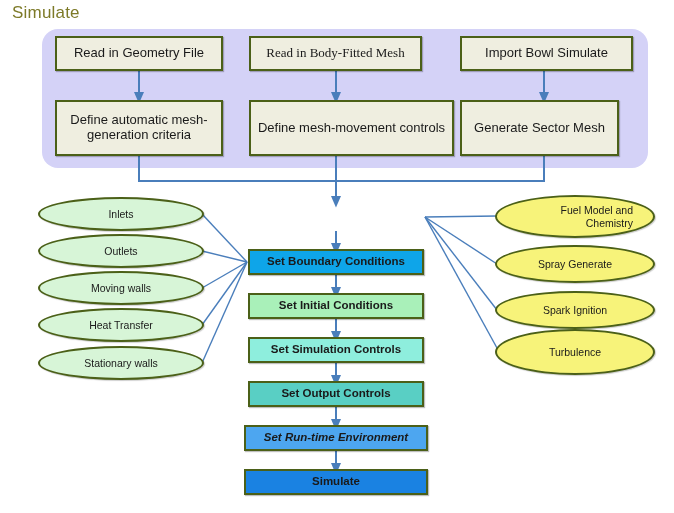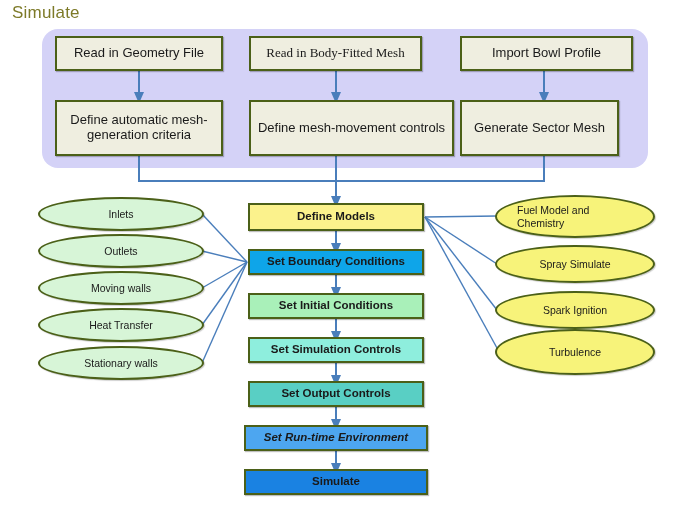--- a/index.html
+++ b/index.html
@@ -72,21 +72,21 @@
     border-width: 2px;
     box-shadow: 1px 1px 1px rgba(0,0,0,0.25);
   }
 
   .ellipse {
     position: absolute;
     box-sizing: border-box;
     display: flex;
     align-items: center;
     justify-content: center;
-    text-align: left;
+    text-align: right;
     border: 2px solid #4b6018;
     border-radius: 50%;
     font-size: 10.5px;
     color: #1a1a1a;
     line-height: 1.2;
     box-shadow: 1px 1px 1px rgba(0,0,0,0.2);
   }
   .ell-left  { background: #d7f5d7; }
   .ell-right { background: #f7f37a; }
 </style>
@@ -139,36 +139,33 @@
     </g>
   </svg>
 
   <div class="node topbox" style="left:55px; top:36px; width:168px; height:35px;">
     <span>Read in Geometry File</span>
   </div>
   <div class="node topbox" style="left:249px; top:36px; width:173px; height:35px;font-family:Liberation Serif, serif;">
     <span>Read in Body-Fitted Mesh</span>
   </div>
   <div class="node topbox" style="left:460px; top:36px; width:173px; height:35px;">
-    <span>Import Bowl Profile</span>
+    <span>Import Bowl Simulate</span>
   </div>
 
   <div class="node topbox" style="left:55px; top:100px; width:168px; height:56px; padding:0 6px;">
     <span>Define automatic mesh-generation criteria</span>
   </div>
   <div class="node topbox" style="left:249px; top:100px; width:205px; height:56px; padding:0 6px;">
     <span>Define mesh-movement controls</span>
   </div>
   <div class="node topbox" style="left:460px; top:100px; width:159px; height:56px; padding:0 6px;">
     <span>Generate Sector Mesh</span>
   </div>
 
-  <div class="node flowbox" style="left:248px; top:203px; width:176px; height:28px; background:#fbf28c;">
-    <span>Define Models</span>
-  </div>
   <div class="node flowbox" style="left:248px; top:249px; width:176px; height:26px; background:#0ea5e9;">
     <span>Set Boundary Conditions</span>
   </div>
   <div class="node flowbox" style="left:248px; top:293px; width:176px; height:26px; background:#a9f0b9;">
     <span>Set Initial Conditions</span>
   </div>
   <div class="node flowbox" style="left:248px; top:337px; width:176px; height:26px; background:#8eeedd;">
     <span>Set Simulation Controls</span>
   </div>
   <div class="node flowbox" style="left:248px; top:381px; width:176px; height:26px; background:#59cfc4;">
@@ -194,21 +191,21 @@
     <span>Heat Transfer</span>
   </div>
   <div class="ellipse ell-left" style="left:38px; top:346px; width:166px; height:34px;">
     <span>Stationary walls</span>
   </div>
 
   <div class="ellipse ell-right" style="left:495px; top:195px; width:160px; height:43px; padding:0 20px;">
     <span>Fuel Model and Chemistry</span>
   </div>
   <div class="ellipse ell-right" style="left:495px; top:245px; width:160px; height:38px; padding:0 18px;">
-    <span>Spray Simulate</span>
+    <span>Spray Generate</span>
   </div>
   <div class="ellipse ell-right" style="left:495px; top:291px; width:160px; height:38px; padding:0 18px;">
     <span>Spark Ignition</span>
   </div>
   <div class="ellipse ell-right" style="left:495px; top:329px; width:160px; height:46px; padding:0 18px;">
     <span>Turbulence</span>
   </div>
 
 </div>
 

